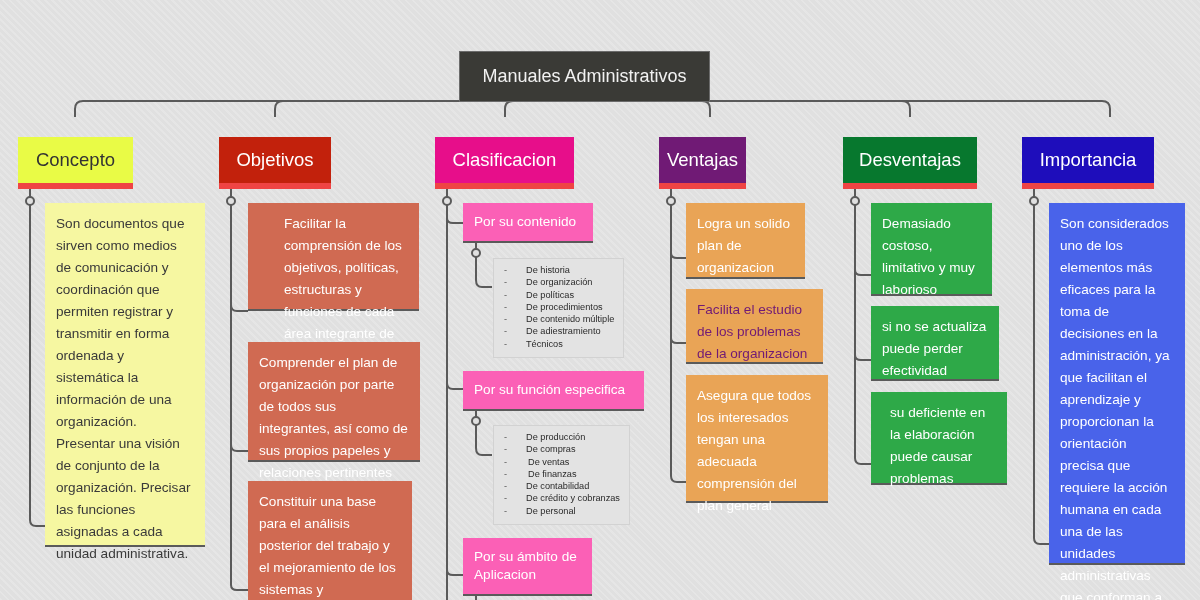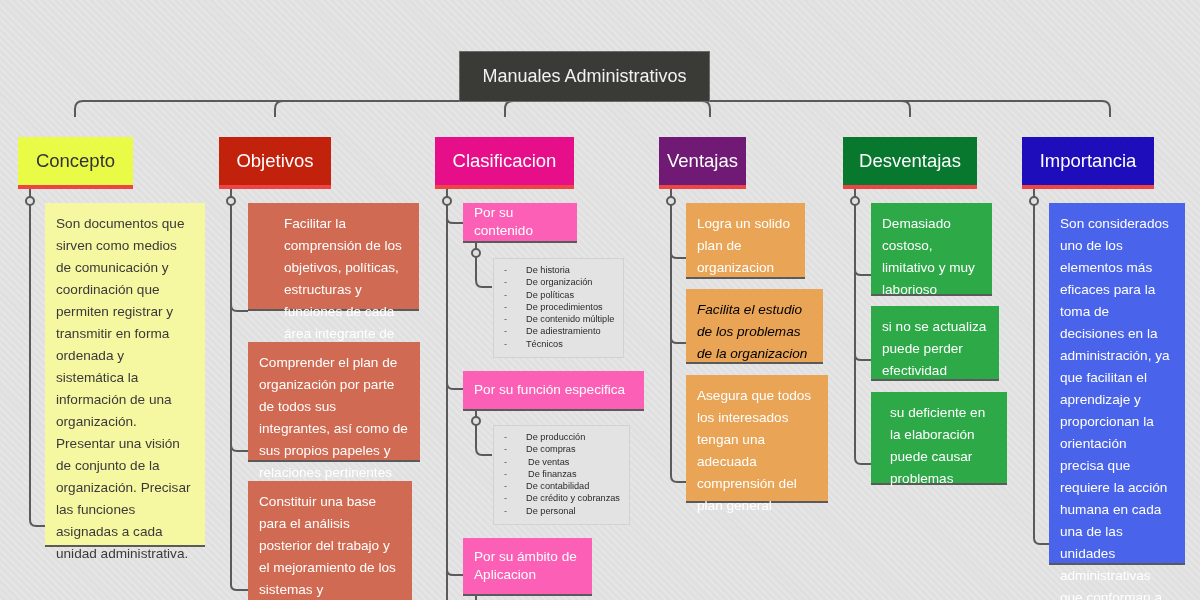--- a/index.html
+++ b/index.html
@@ -11,21 +11,21 @@
   }
   .abs { position: absolute; box-sizing: border-box; margin-top: 20px; }
   svg.lines { position: absolute; left: 0; top: 0; }
   .root {
     left: 459px; top: 31px; width: 251px; height: 51px;
     background: #3a3a36; border: 1px solid #6b6b6b; color: #f2f2f2;
     font-size: 18px; display: flex; align-items: center; justify-content: center;
   }
   .branch {
     height: 52px; display: flex; align-items: center; justify-content: center;
-    font-size: 18.5px; border-bottom: 4px solid #ef4444;
+    font-size: 18.5px; border-bottom: 6px solid #ef4444;
   }
   .card {
     padding: 10px 11px; font-size: 13.6px; line-height: 22px;
     border-bottom: 2px solid #5a5a5a;
   }
   .sub {
     height: 40px; padding: 0 11px; font-size: 13.6px; line-height: 18px;
     display: flex; align-items: center; border-bottom: 2px solid #5a5a5a;
   }
   .list-box {
@@ -120,21 +120,21 @@
 <div class="abs card" style="left:248px; top:183px; width:171px; height:108px; background:#d06a52; color:#fff;padding-left:36px;">
   <span>Facilitar la comprensión de los objetivos, políticas, estructuras y funciones de cada área integrante de la organización</span>
 </div>
 <div class="abs card" style="left:248px; top:322px; width:172px; height:120px; background:#d06a52; color:#fff;">
   <span>Comprender el plan de organización por parte de todos sus integrantes, así como de sus propios papeles y relaciones pertinentes</span>
 </div>
 <div class="abs card" style="left:248px; top:461px; width:164px; height:130px; background:#d06a52; color:#fff;">
   <span>Constituir una base para el análisis posterior del trabajo y el mejoramiento de los sistemas y procedimientos</span>
 </div>
 
-<div class="abs sub" style="left:463px; top:183px; width:114px; background:#fb60b6; color:#fff;">
+<div class="abs sub" style="left:463px; top:183px; width:130px; background:#fb60b6; color:#fff;">
   <span>Por su contenido</span>
 </div>
 <div class="abs list-box" style="left:493px; top:238px; width:131px; height:100px;">
   <div class="li">
       <span class="dash">-</span>
       <span>De historia</span>
     </div>
   <div class="li">
       <span class="dash">-</span>
       <span>De organización</span>
@@ -196,21 +196,21 @@
 </div>
 
 <div class="abs sub" style="left:463px; top:518px; width:129px; height:58px; background:#fb60b6; color:#fff;">
   <span>Por su ámbito de Aplicacion</span>
 </div>
 <div class="abs list-box" style="left:493px; top:589px; width:80px; height:20px;"></div>
 
 <div class="abs card" style="left:686px; top:183px; width:119px; height:76px; background:#e9a456; color:#fff;">
   <span>Logra un solido plan de organizacion</span>
 </div>
-<div class="abs card" style="left:686px; top:269px; width:137px; height:75px; background:#e9a456; color:#000000;font-style:italic;">
+<div class="abs card" style="left:686px; top:269px; width:137px; height:75px; background:#e9a456; color:#701a75;">
   <span>Facilita el estudio de los problemas de la organizacion</span>
 </div>
 <div class="abs card" style="left:686px; top:355px; width:142px; height:128px; background:#e9a456; color:#fff;">
   <span>Asegura que todos los interesados tengan una adecuada comprensión del plan general</span>
 </div>
 
 <div class="abs card" style="left:871px; top:183px; width:121px; height:93px; background:#2ea948; color:#fff;">
   <span>Demasiado costoso, limitativo y muy laborioso</span>
 </div>
 <div class="abs card" style="left:871px; top:286px; width:128px; height:75px; background:#2ea948; color:#fff;">

